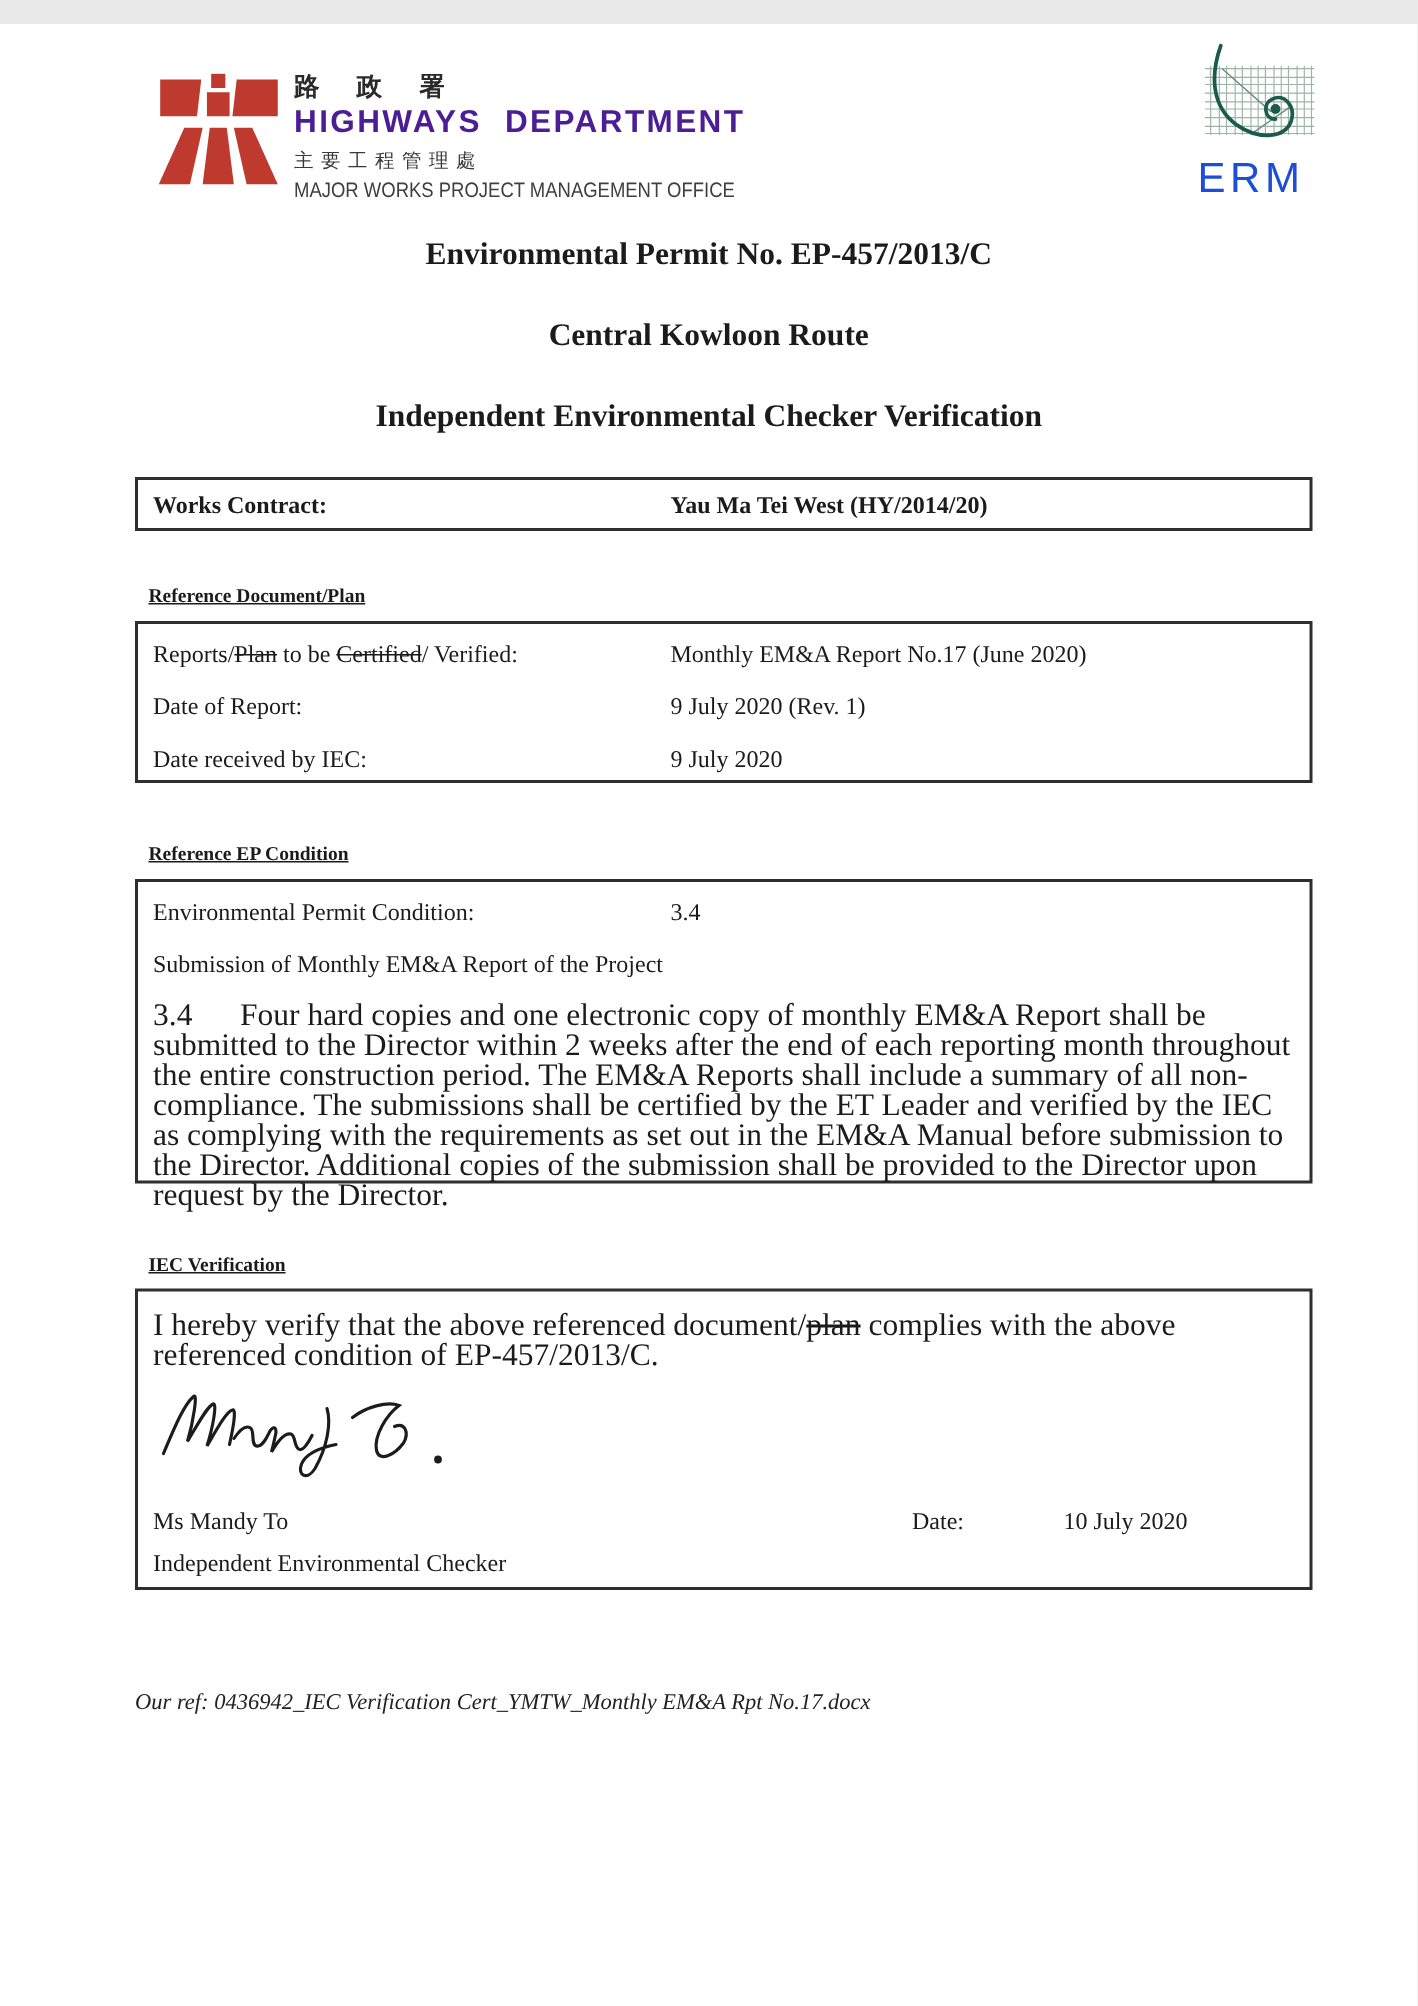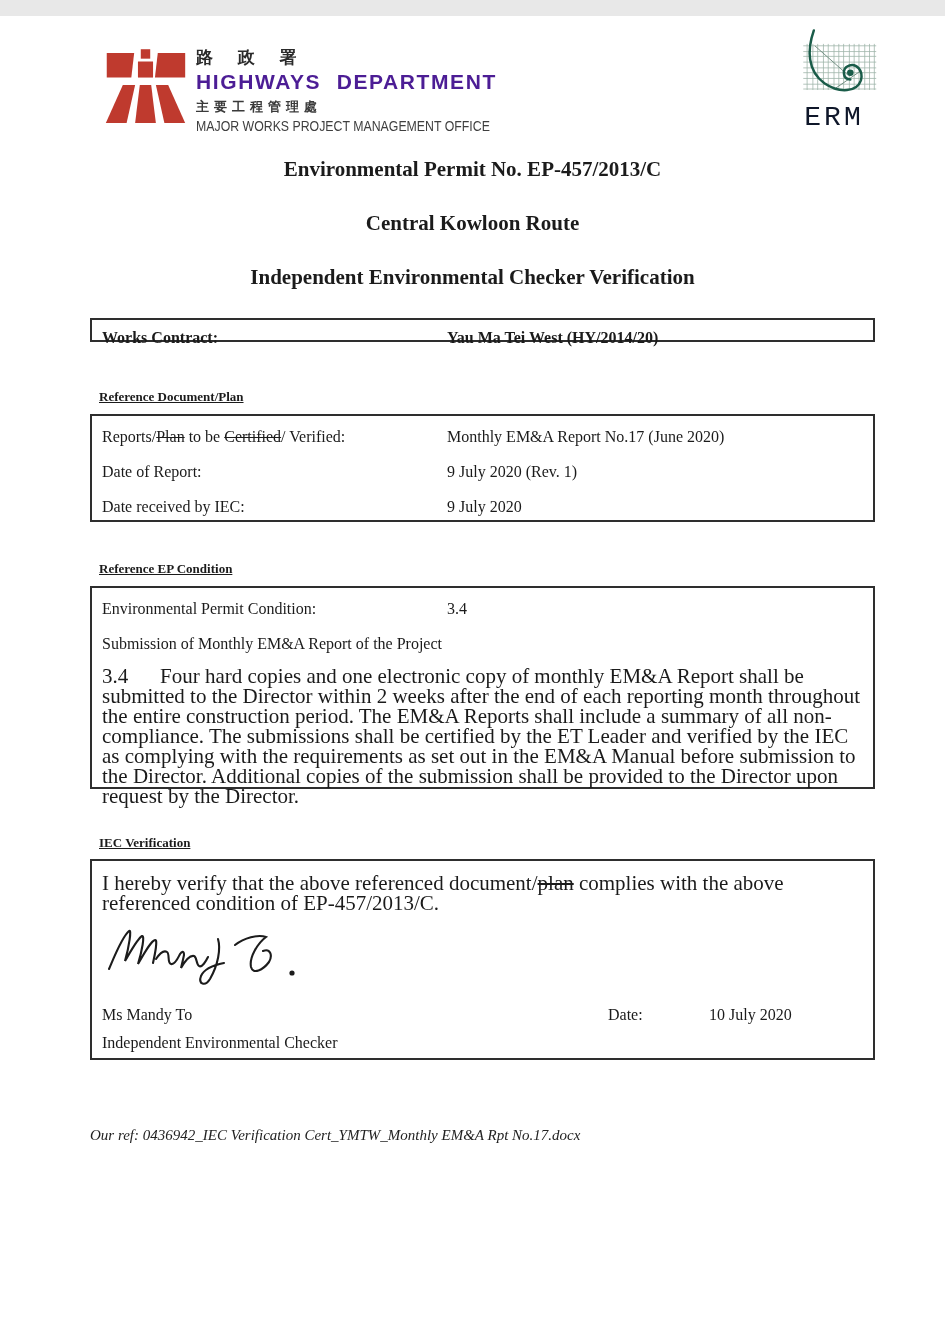--- a/index.html
+++ b/index.html
@@ -6,24 +6,24 @@
   .page {
     position:relative; width:945px; height:1337px; margin:16px auto;
     background:#ffffff; overflow:hidden;
     font-family:"Liberation Serif", serif; color:#1b1b1b;
   }
   
   .hyd-logo { position:absolute; left:103px; top:28px; width:85px; height:86px; }
   .dept-block { position:absolute; left:196px; top:30px; font-family:"Liberation Sans", sans-serif; }
   .dept-zh1 { font-size:17px; font-weight:bold; letter-spacing:10px; color:#2a2a2a; }
   .dept-en1 { font-size:21px; font-weight:bold; letter-spacing:1.6px; word-spacing:8px; color:#4c1d95; margin-top:1px; }
-  .dept-zh2 { font-size:13px; font-weight:bold; letter-spacing:5px; color:#3a3a3a; margin-top:4px; }
+  .dept-zh2 { font-size:13px; font-weight:normal; letter-spacing:5px; color:#3a3a3a; margin-top:4px; }
   .dept-en2 { font-size:14px; color:#3f3f3f; margin-top:2px; transform:scaleX(.88); transform-origin:left center; white-space:nowrap; }
   .erm-block { position:absolute; left:786px; top:12px; width:96px; text-align:center; }
-  .erm-word { font-size:28px; letter-spacing:3px; color:#0f172a; margin-top:-4px; font-family:Liberation Mono, monospace; }
+  .erm-word { font-size:28px; letter-spacing:3px; color:#1d4ed8; margin-top:-4px; font-family:Liberation Sans, sans-serif; }
   
   .title { position:absolute; left:0; width:945px; text-align:center; font-weight:bold; font-size:21px; }
   
   .box { position:absolute; left:90px; width:785px; border:2px solid #2e2e2e; box-sizing:border-box; background:#fff; }
   .sec-heading { position:absolute; left:99px; font-weight:bold; font-size:13px;text-decoration:underline; }
   .cell-label { position:absolute; left:10px; font-size:16px; }
   .cell-value { position:absolute; left:355px; font-size:16px; }
   .bold { font-weight:bold; }
   .struck { text-decoration:line-through; }
   .para { position:absolute; left:10px; width:760px; font-size:21px; line-height:20px; }
@@ -63,21 +63,21 @@
       <path d="M29 2 C22 22 22 44 40 57 C56 68 74 66 78 54 C81 44 73 35 65 39 C58 42 59 53 67 53" fill="none" stroke="#1a5c49" stroke-width="2.6" stroke-linecap="round"></path>
       <circle cx="67" cy="46" r="3.4" fill="#1a5c49"></circle>
     </svg>
     <div class="erm-word">ERM</div>
   </div>
 
   <div class="title" style="top:141px">Environmental Permit No. EP-457/2013/C</div>
   <div class="title" style="top:249px">Independent Environmental Checker Verification</div>
   <div class="title" style="top:195px">Central Kowloon Route</div>
 
-  <div class="box" style="top:302px;height:24px">
+  <div class="box" style="top:302px;height:36px">
     <span class="cell-label bold" style="top:9px">Works Contract:</span>
     <span class="cell-value bold" style="top:9px">Yau Ma Tei West (HY/2014/20)</span>
   </div>
 
   <div class="sec-heading" style="top:373px">Reference Document/Plan</div>
   <div class="box" style="top:398px;height:108px">
     <span class="cell-label" style="top:12px"><span>Reports/</span><span class="struck">Plan</span><span> to be </span><span class="struck">Certified</span><span>/ Verified:</span></span>
     <span class="cell-value" style="top:12px">Monthly EM&amp;A Report No.17 (June 2020)</span>
     <span class="cell-label" style="top:47px">Date of Report:</span>
     <span class="cell-value" style="top:47px">9 July 2020 (Rev. 1)</span>

